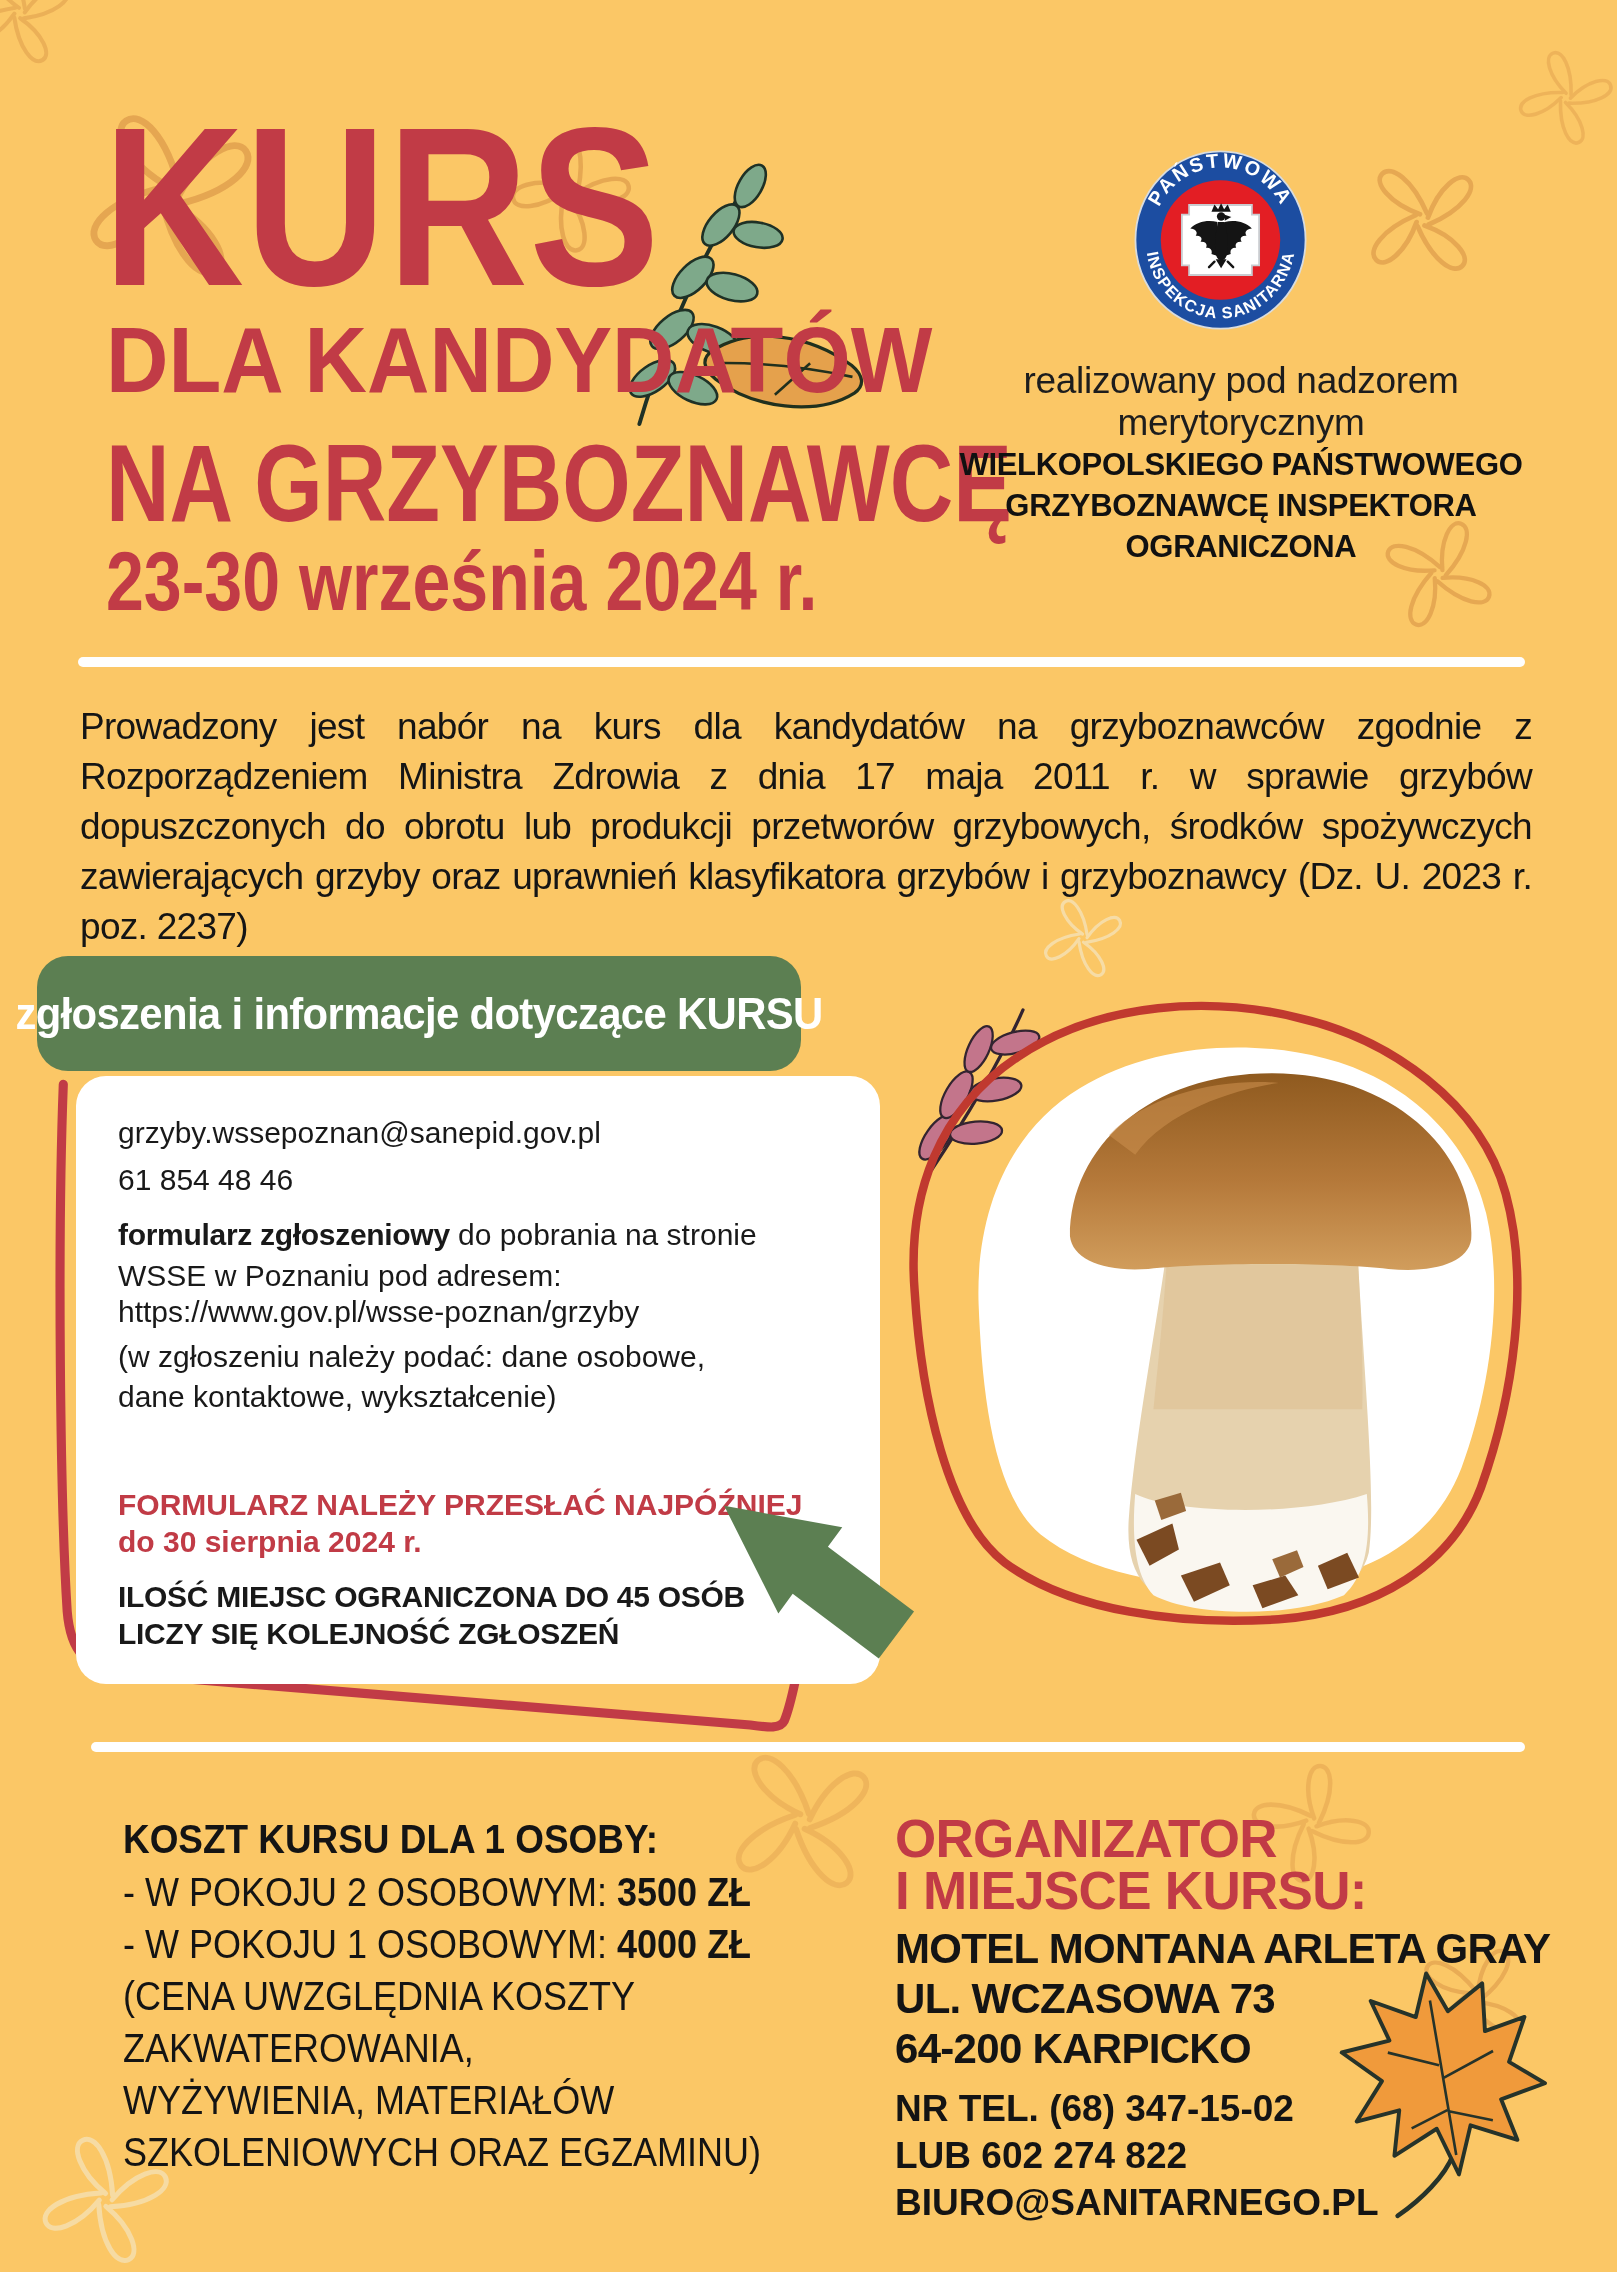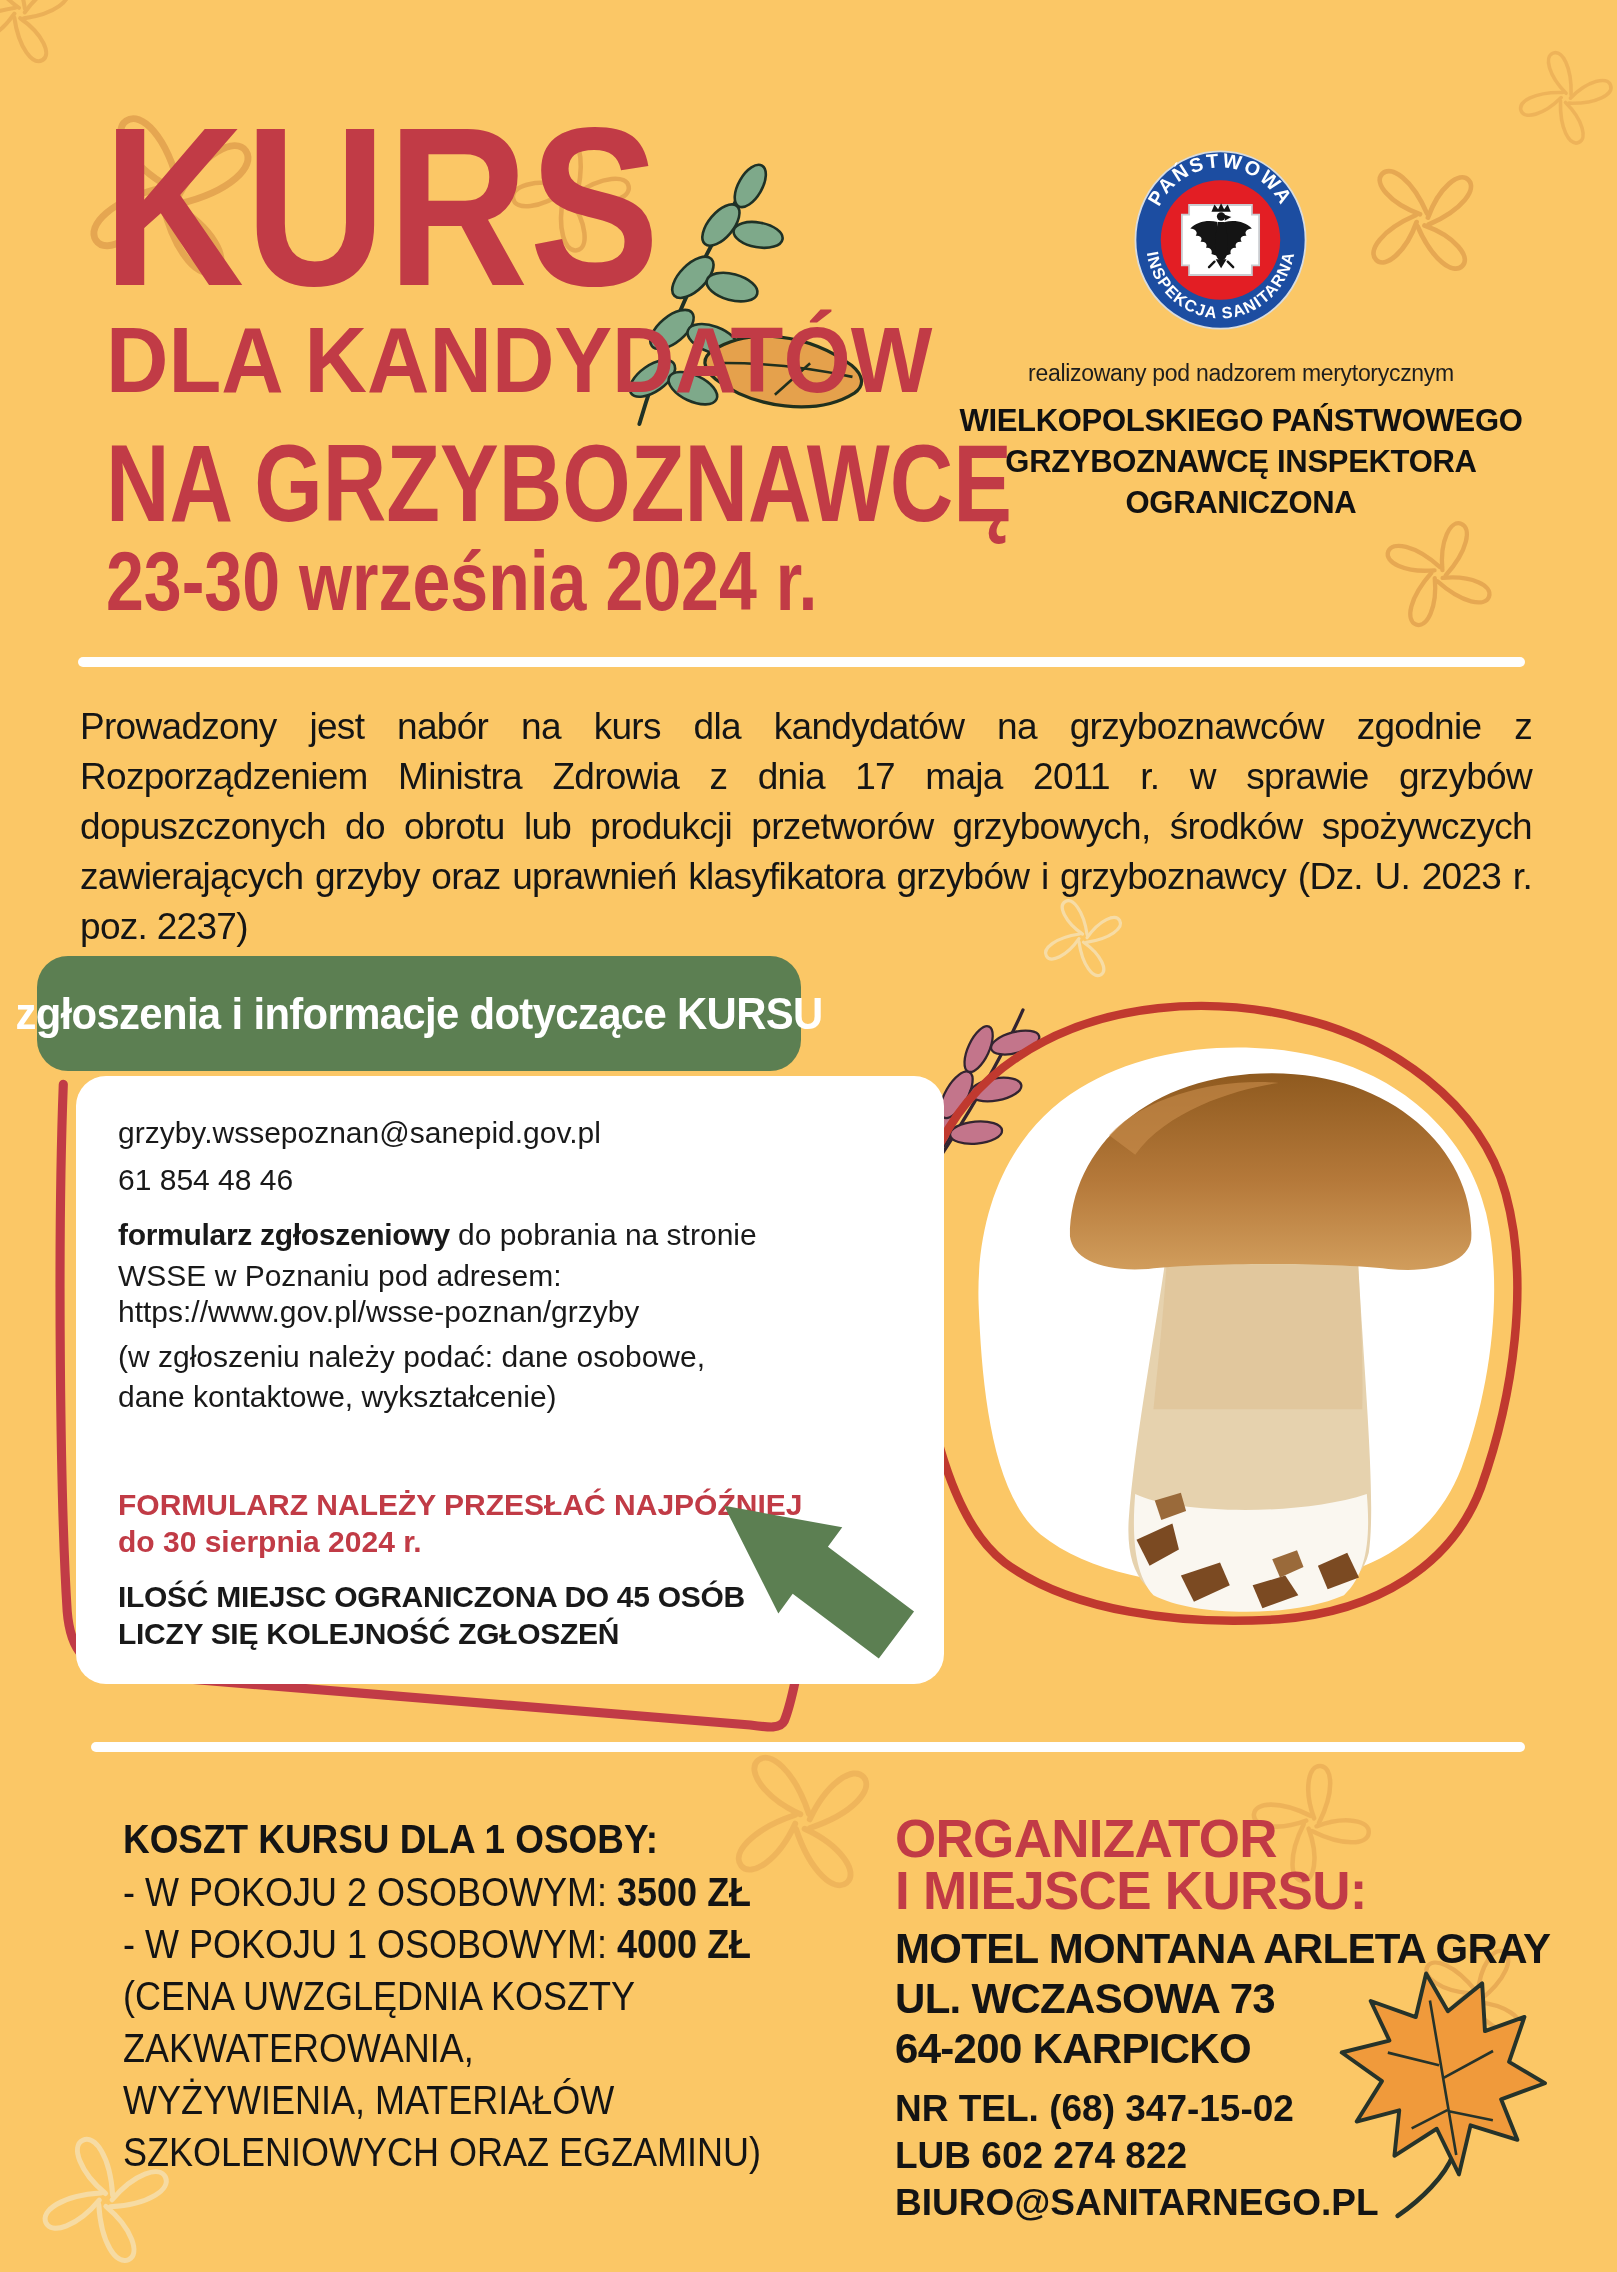--- a/index.html
+++ b/index.html
@@ -9,37 +9,37 @@
   
   .kurs{position:absolute;left:103px;top:77px;font-size:227px;font-weight:700;letter-spacing:1.3px;
         color:#C13B46;transform:scaleX(.86);transform-origin:left top;white-space:nowrap;margin:0;}
   .sub1{position:absolute;left:106px;top:307px;font-size:93px;font-weight:700;color:#C13B46;
         transform:scaleX(.93);transform-origin:left top;white-space:nowrap;}
   .sub2{position:absolute;left:106px;top:419px;font-size:110px;font-weight:700;color:#C13B46;
         transform:scaleX(.80);transform-origin:left top;white-space:nowrap;}
   .date{position:absolute;left:106px;top:534px;font-size:83px;font-weight:700;color:#C13B46;
         transform:scaleX(.82);transform-origin:left top;white-space:nowrap;}
   .supervision{position:absolute;left:918px;top:360px;width:646px;text-align:center;}
-  .sup-intro{font-size:23px;font-weight:400;color:#1d1d1d;margin-bottom:13px;letter-spacing:-0.3px;}
+  .sup-intro{font-size:37px;font-weight:400;color:#1d1d1d;letter-spacing:-0.3px;}
   .sup-line{font-size:31px;font-weight:700;line-height:41px;letter-spacing:-0.3px;color:#111;}
   .logo{position:absolute;left:1130px;top:146px;width:181px;height:188px;}
   
   .divider{position:absolute;height:10.4px;background:#FEFEFE;border-radius:5.2px;}
   .d1{left:78px;top:657px;width:1447px;}
   .d2{left:91px;top:1742px;width:1434px;}
   
   .intro-par{position:absolute;left:68px;top:690px;width:1452px;font-size:37px;line-height:50px;
              text-align:justify;text-align-last:left;color:#151515;letter-spacing:-0.7px;margin:12px;}
   
   .banner{position:absolute;left:37px;top:956px;width:764px;height:115px;background:#5C7F52;
           border-radius:31px;display:flex;align-items:center;justify-content:center;}
   .banner span{color:#fff;font-size:45px;font-weight:700;letter-spacing:-0.7px;
                transform:scaleX(.93);white-space:nowrap;}
   
-  .card{position:absolute;left:76px;top:1076px;width:868px;height:608px;background:#fff;
+  .card{position:absolute;left:76px;top:1076px;width:804px;height:608px;background:#fff;
         border-radius:30px;}
   .card .line{position:absolute;left:42px;font-size:30px;color:#191919;white-space:nowrap;}
   .card .red{color:#C13B46;font-weight:700;}
   .card .bold{font-weight:700;letter-spacing:-0.3px;}
   
   .cost-col{position:absolute;left:123px;top:1813px;width:750px;transform:scaleX(.9);
             transform-origin:left top;color:#141414;}
   .cost-h{font-size:41px;font-weight:700;line-height:53px;white-space:nowrap;}
   .cost-line{font-size:40px;font-weight:400;line-height:52px;white-space:nowrap;}
   .price{font-weight:700;}

